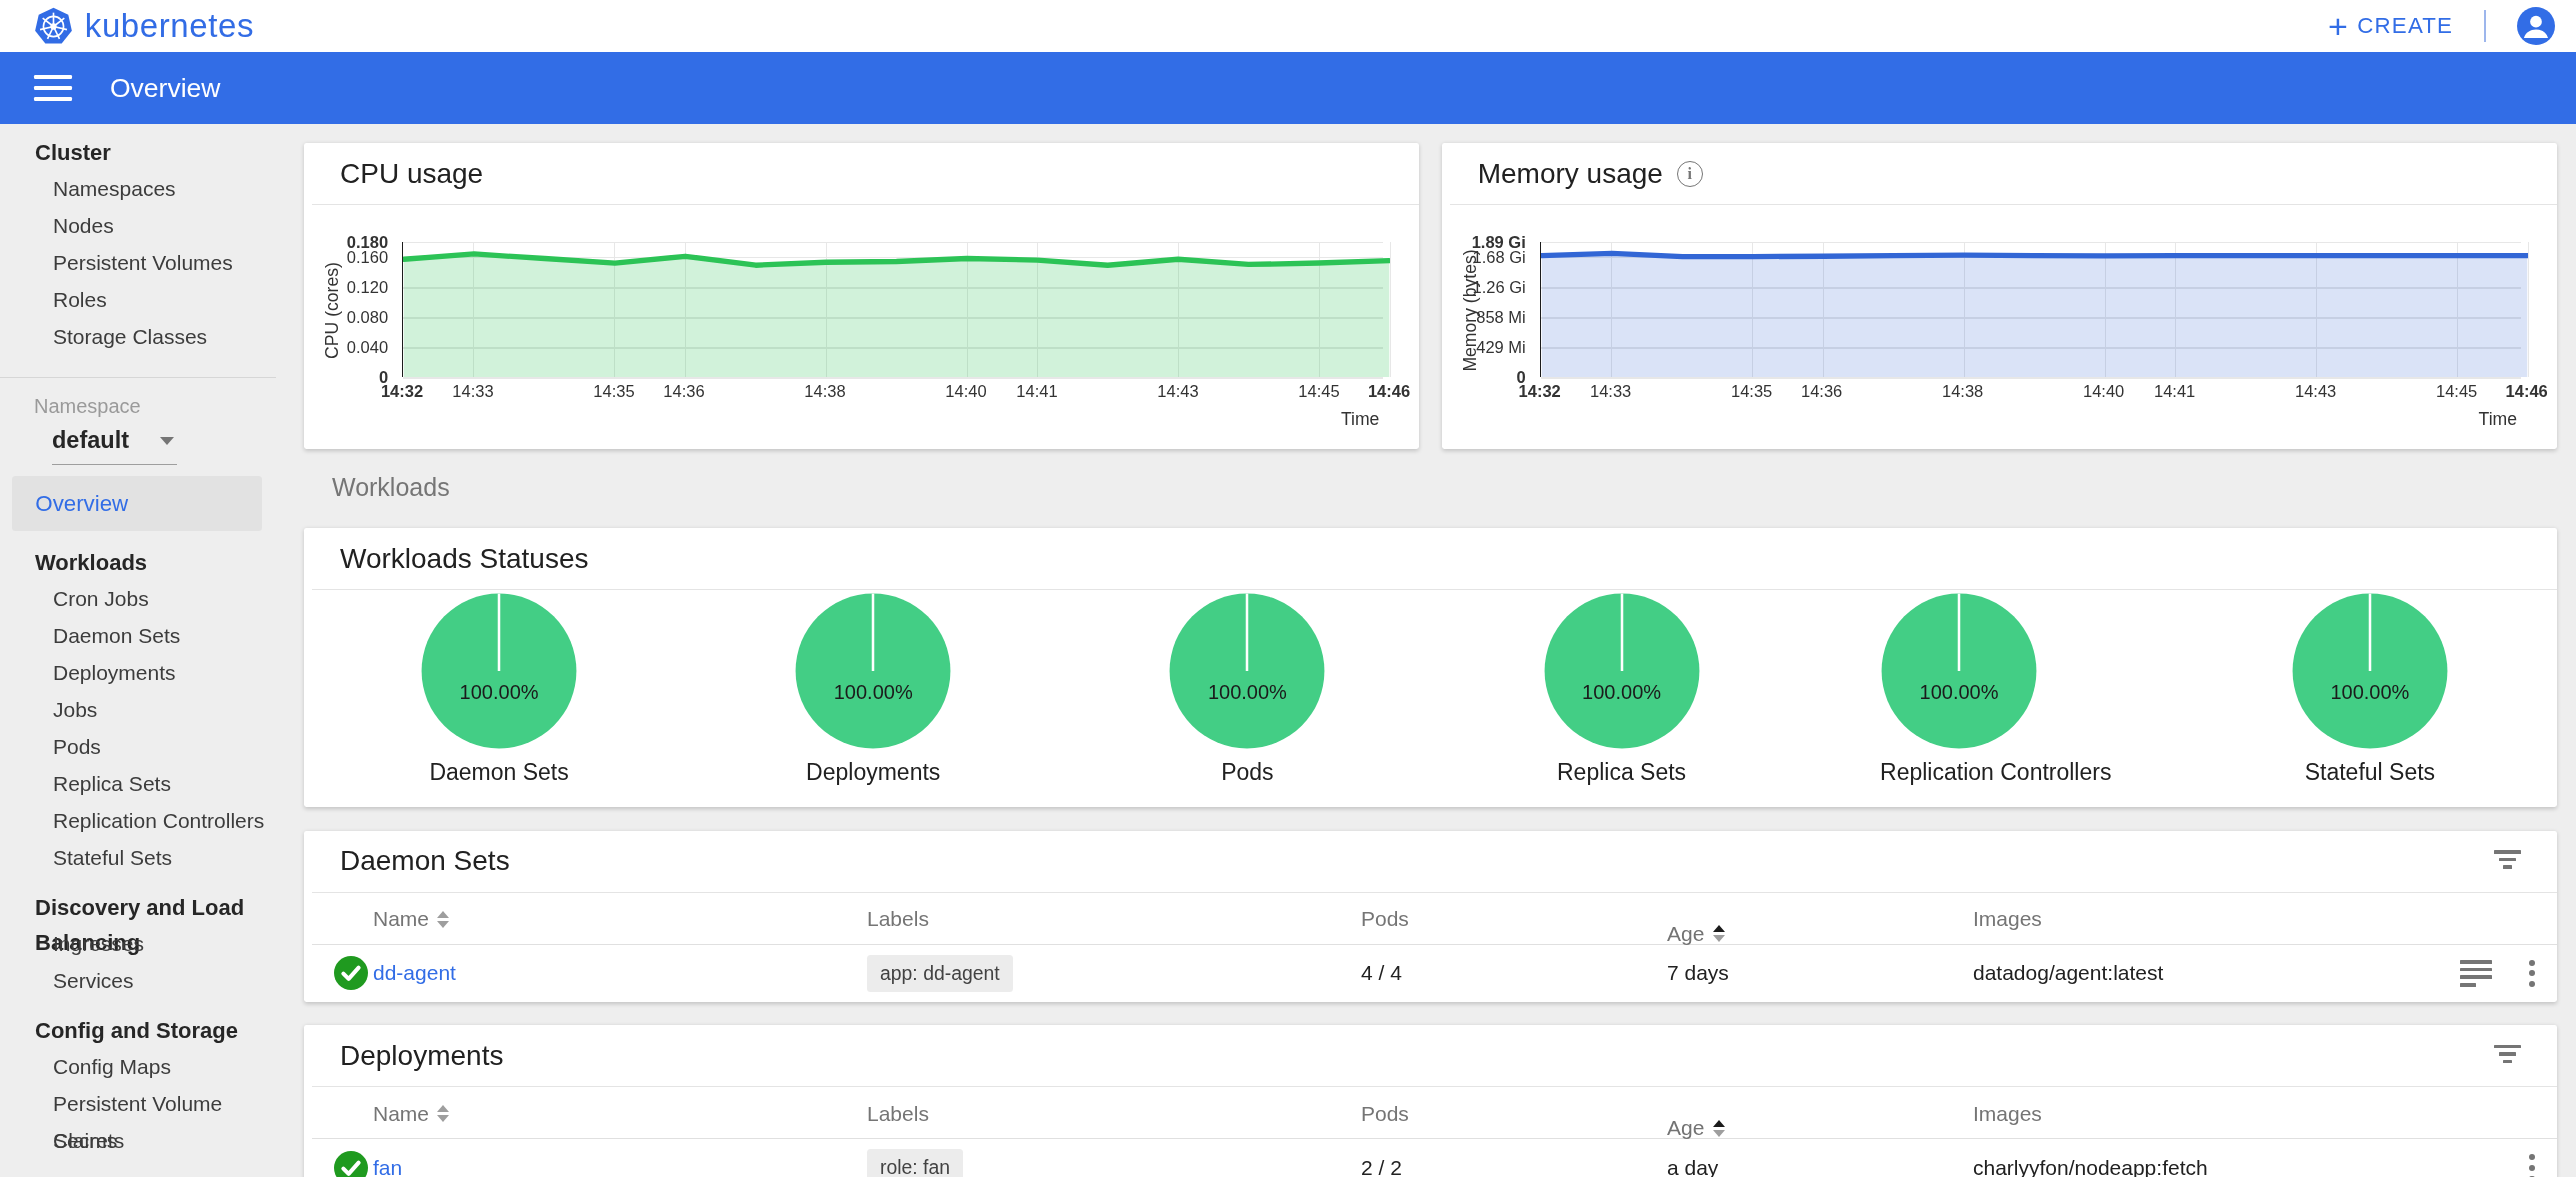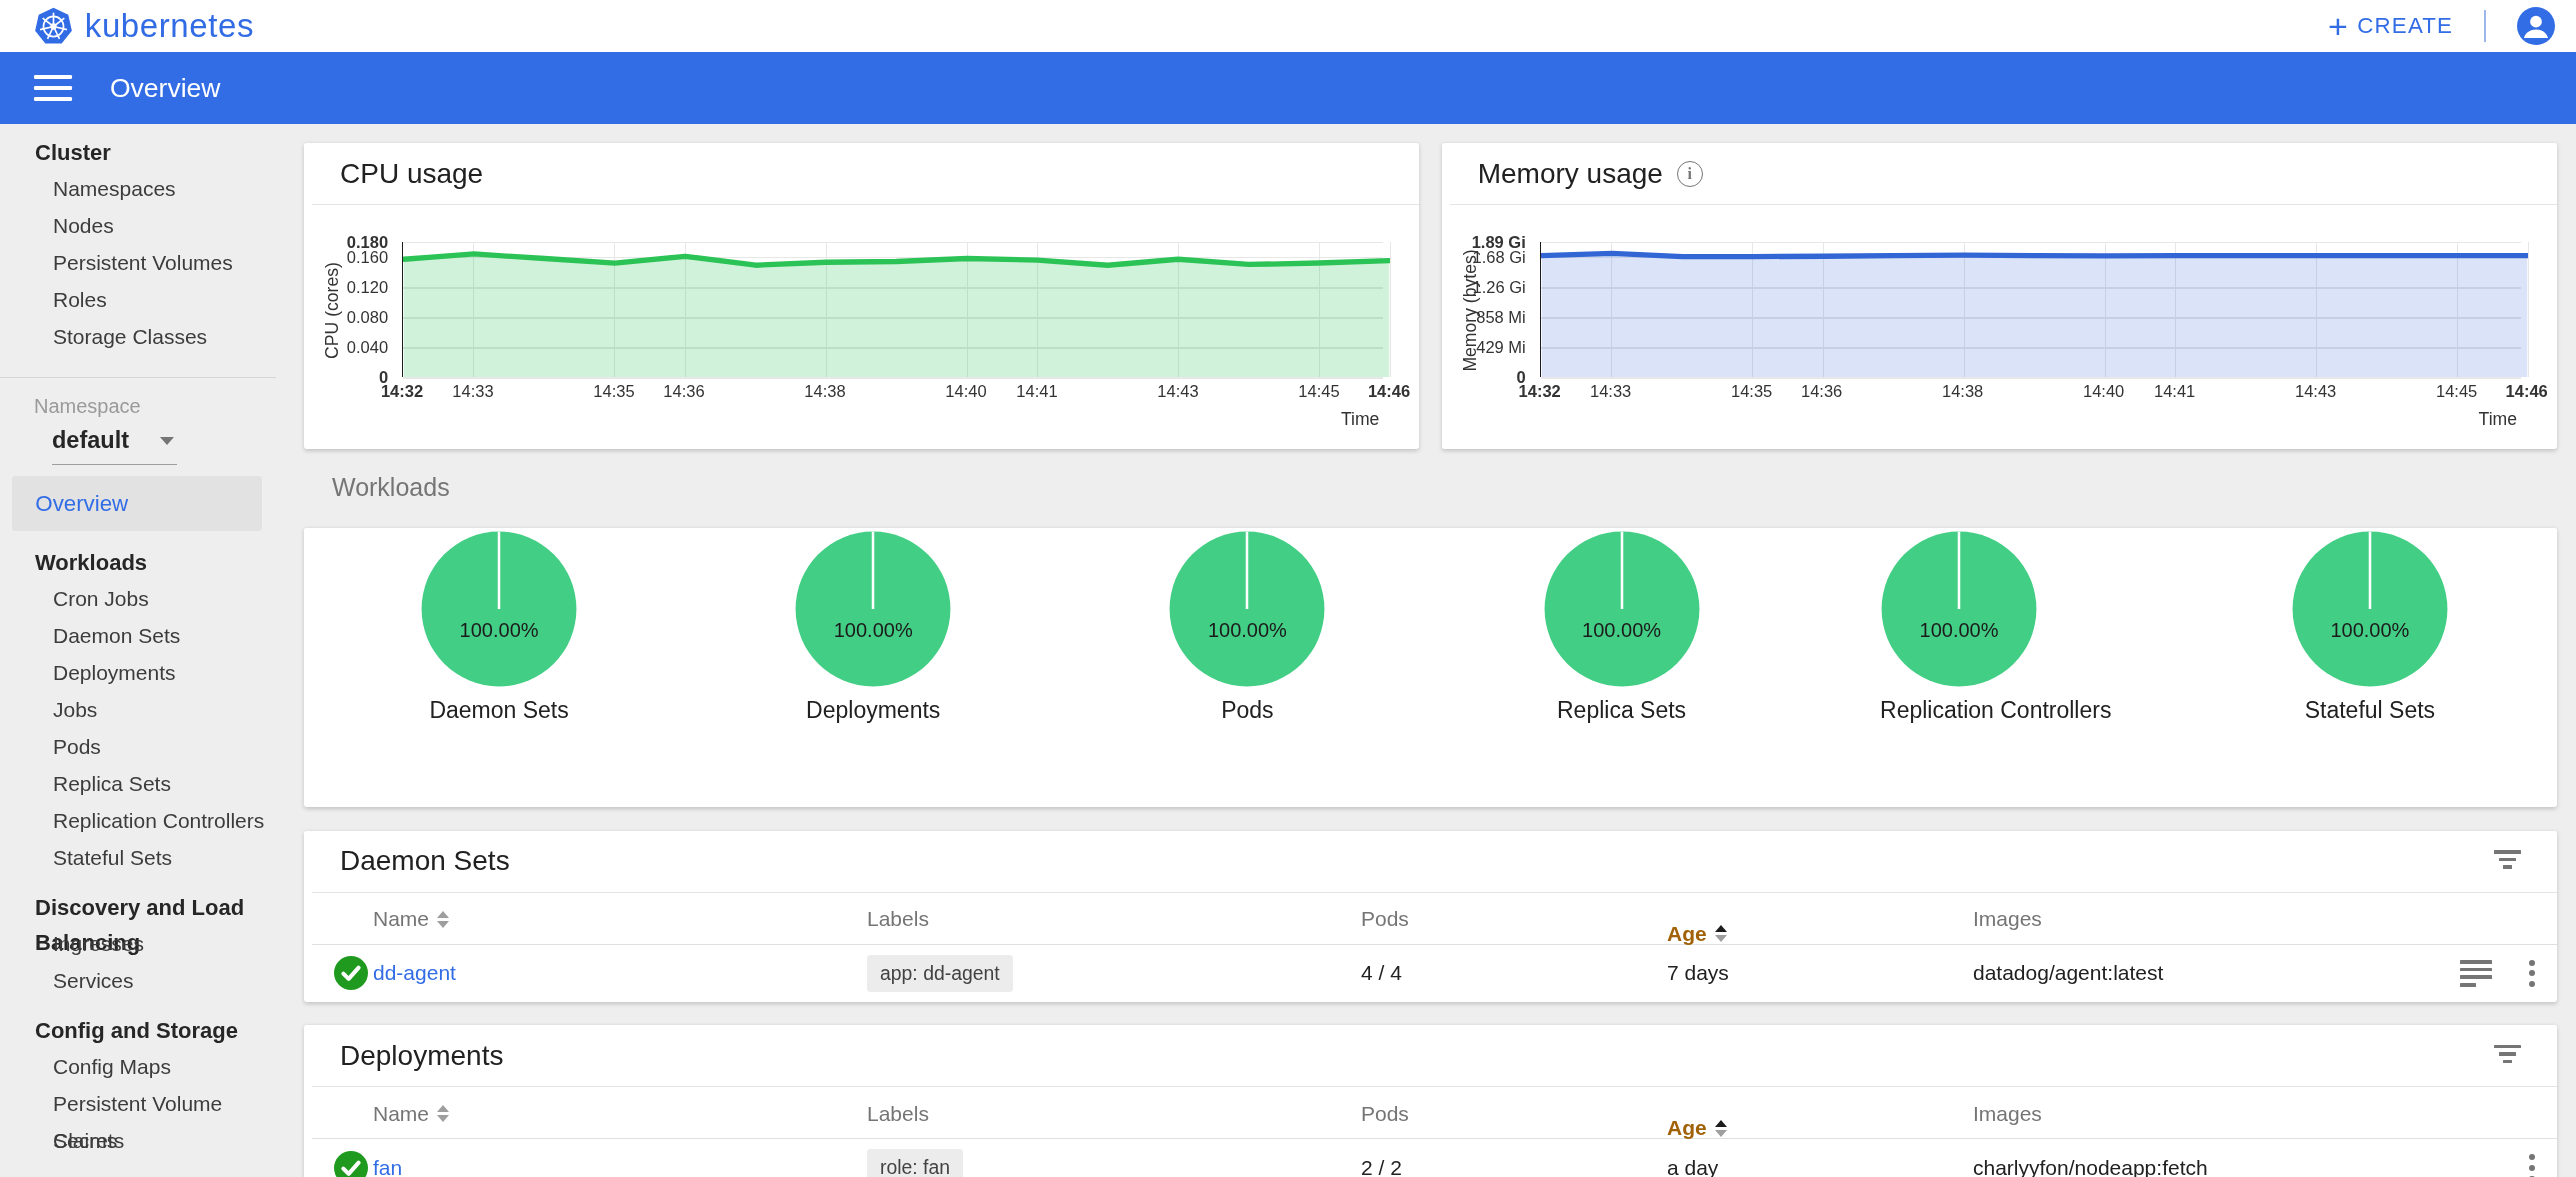--- a/index.html
+++ b/index.html
@@ -94,21 +94,21 @@
   
   .table-card { margin-top:23.5px; }
   .card-header.with-filter { justify-content:space-between; padding-right:36px; }
   .filter-icon { width:27px; cursor:pointer; }
   .filter-icon div { height:3.5px; background:#757575; margin:0 auto 4.1px auto; border-radius:0.6px; }
   .filter-icon .f1 { width:27px; } .filter-icon .f2 { width:17.6px; } .filter-icon .f3 { width:8.8px; }
   .thead { display:grid; grid-template-columns:555px 494px 306px 306px 1fr; height:52px; align-items:center;
            border-bottom:1.2px solid #e0e0e0; }
   .th { font-size:21px; color:#757575; display:flex; align-items:center; }
   .th.first { padding-left:61px; }
-  .th.active { color:#a16207; font-weight:bold;margin-top:29px; }
+  .th.active { color:#737373; font-weight:normal;margin-top:29px; }
   .sort { display:inline-flex; flex-direction:column; margin-left:8.2px; gap:2.9px; cursor:pointer; }
   .sort .up { width:0; height:0; border-left:6.5px solid transparent; border-right:6.5px solid transparent;
               border-bottom:7px solid #9e9e9e; }
   .sort .down { width:0; height:0; border-left:6.5px solid transparent; border-right:6.5px solid transparent;
                 border-top:7px solid #9e9e9e; }
   .sort.active .up { border-bottom-color:#1c1c1c; }
   .trow { display:grid; grid-template-columns:61px 494px 494px 306px 306px 411px 182px; height:57px;
           align-items:center; }
   .status-cell { padding-left:22.3px; }
   .check-icon { width:34px; height:34px; display:block; }
@@ -327,20 +327,23 @@
               <div class="xtick bold" style="left: 987px;">14:46</div>
             </div>
           <div class="axis-x">Time</div>
         </div>
       </div>
     </div>
 
     <div class="section-label">Workloads</div>
 
     <div class="card statuses-card">
+      <div class="card-header">
+        <span class="card-title">Workloads Statuses</span>
+      </div>
       <div class="statuses-body">
         <div>
           <div class="pie">
               <svg viewBox="0 0 100 100">
                 <circle cx="50" cy="50" r="49" fill="#43ce85"></circle>
                 <line x1="50" y1="50" x2="50" y2="1" stroke="#ffffff" stroke-width="1.6"></line>
               </svg>
               <div class="pie-value">100.00%</div>
             </div>
           <div class="pie-caption">Daemon Sets</div>

